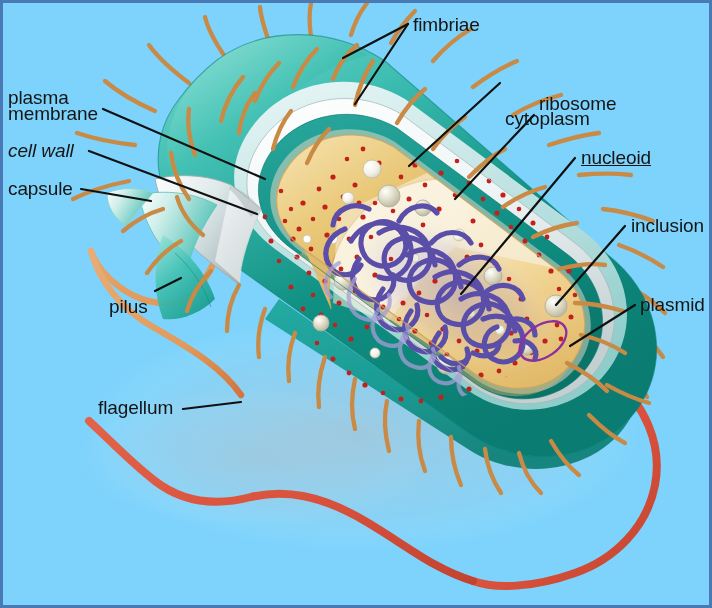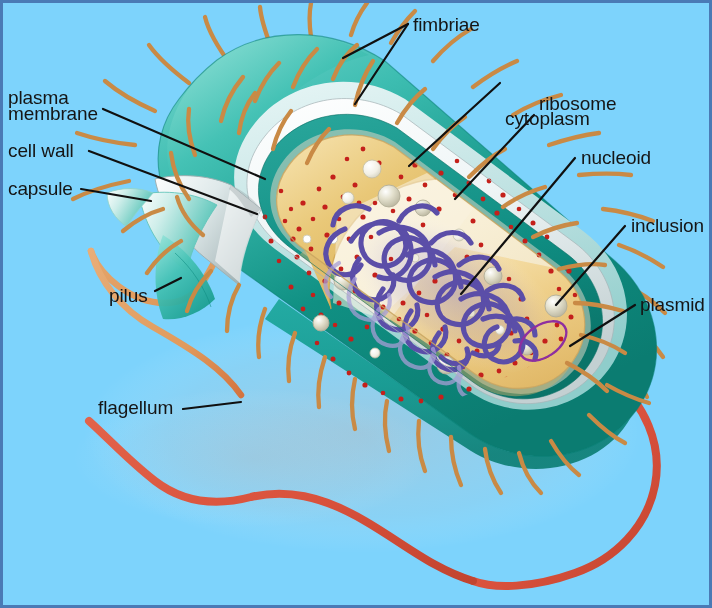--- a/index.html
+++ b/index.html
@@ -517,22 +517,22 @@
         <polyline points="180,406 238,399"></polyline>
       </g>
   </svg>
 
   <div id="labels">
       <div class="lbl" style="left: 410px; top: 11px;">fimbriae</div>
       <div class="lbl" style="left: 5px; top: 84px;">plasma</div>
       <div class="lbl" style="left: 5px; top: 100px;">membrane</div>
       <div class="lbl" style="left: 502px; top: 70px; margin-top: 35px;">cytoplasm</div>
       <div class="lbl" style="left: 536px; top: 90px;">ribosome</div>
-      <div class="lbl" style="left: 5px; top: 137px;">cell wall</div>
-      <div class="lbl" style="left: 578px; top: 144px;">nucleoid</div>
+      <div class="lbl" style="left: 5px; top: 137px; font-style: italic;">cell wall</div>
+      <div class="lbl" style="left: 578px; top: 144px; text-decoration: underline;">nucleoid</div>
       <div class="lbl" style="left: 5px; top: 175px;">capsule</div>
       <div class="lbl" style="left: 628px; top: 212px; text-align: center;">inclusion</div>
-      <div class="lbl" style="left: 106px; top: 282px;">pilus</div>
+      <div class="lbl" style="left: 106px; top: 293px;">pilus</div>
       <div class="lbl" style="left: 637px; top: 291px;">plasmid</div>
       <div class="lbl" style="left: 95px; top: 394px;">flagellum</div>
     </div>
 
 </div>
 
 </body></html>

